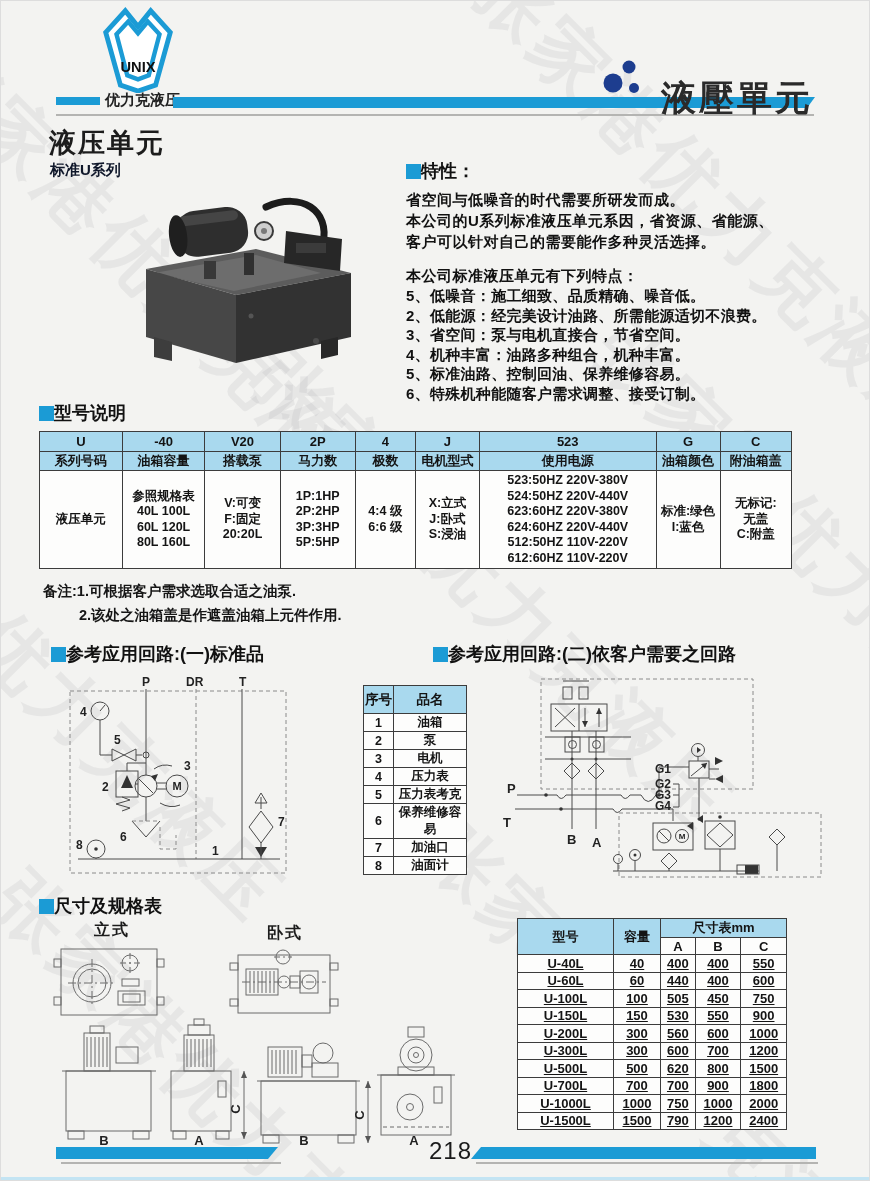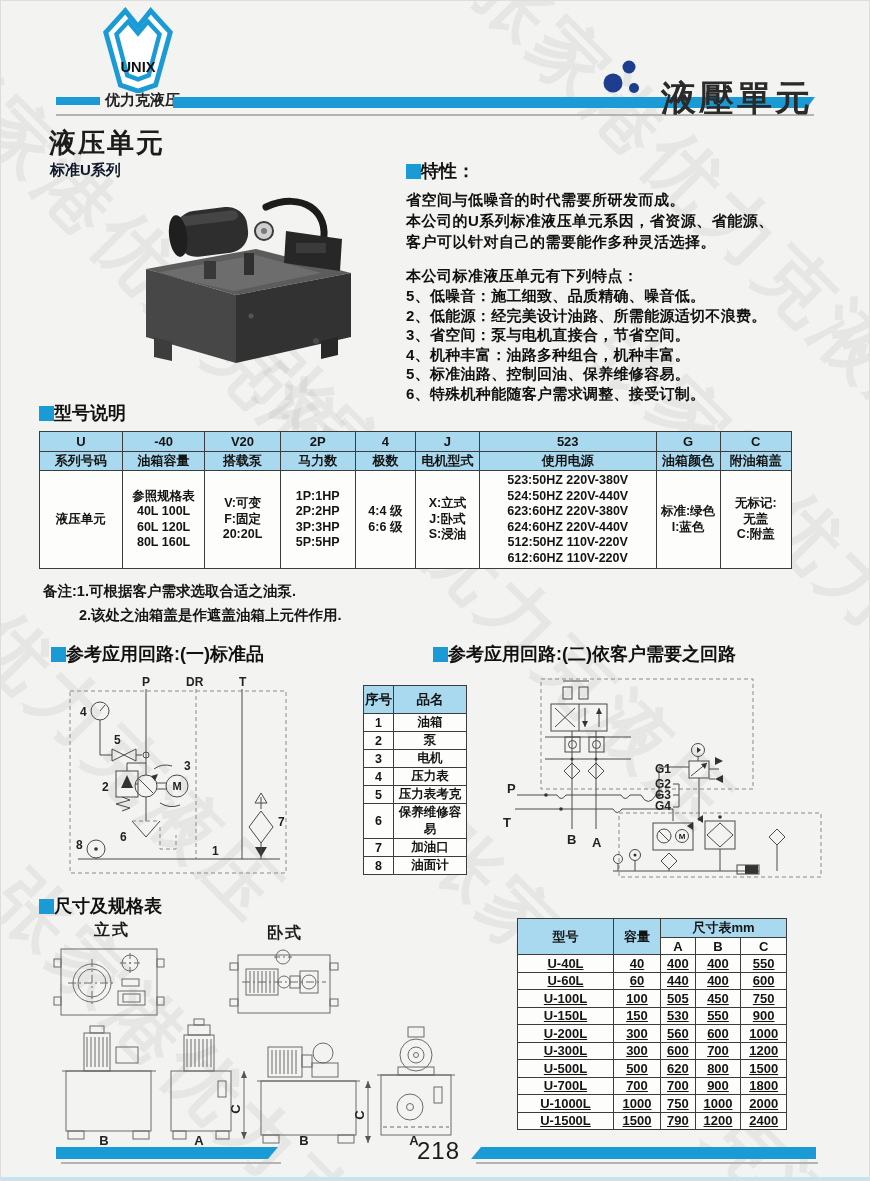--- a/index.html
+++ b/index.html
@@ -620,18 +620,18 @@
           <td>1500</td>
           <td>790</td>
           <td>1200</td>
           <td>2400</td>
         </tr>
       </tbody>
   </table>
 
   <div class="z footer-bar" style="left:55px; top:1146px; width:222px; clip-path:polygon(0 0,100% 0,calc(100% - 10px) 100%,0 100%)"></div>
   <div class="z gray-line" style="left:60px; top:1161px; width:220px"></div>
-  <div class="z pg-num" style="left:416px; top:1136px">218</div>
+  <div class="z pg-num" style="left:428px; top:1136px">218</div>
   <div class="z footer-bar" style="left:470px; top:1146px; width:345px; clip-path:polygon(10px 0,100% 0,100% 100%,0 100%)"></div>
   <div class="z gray-line" style="left:475px; top:1161px; width:342px"></div>
   <div class="bottom-edge"></div>
 
 </div>
 
 </body></html>

